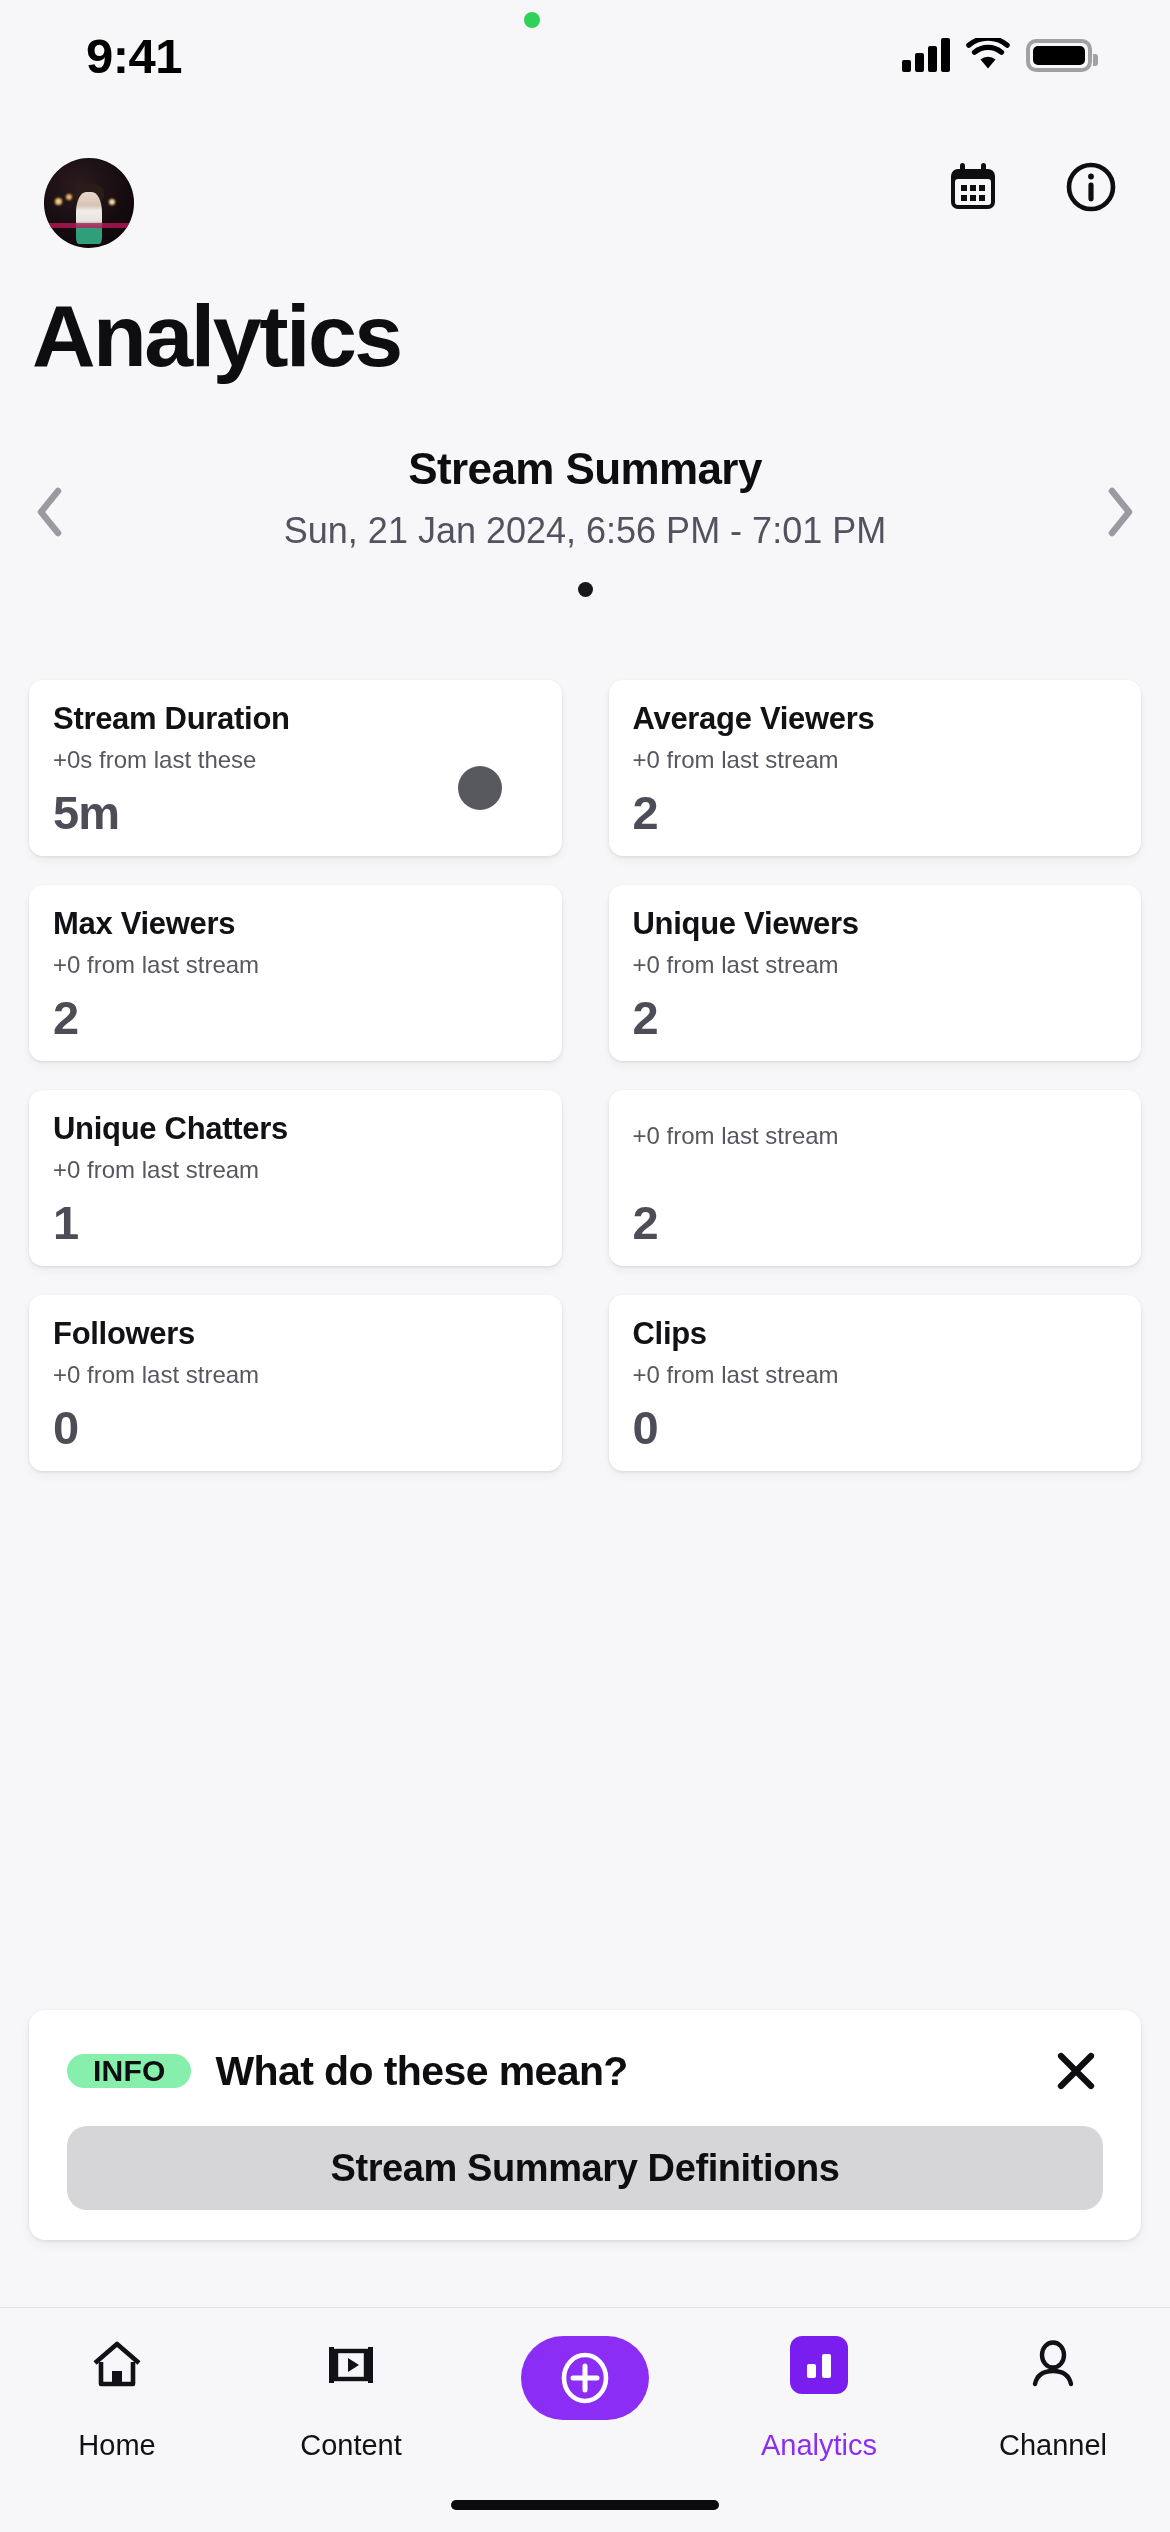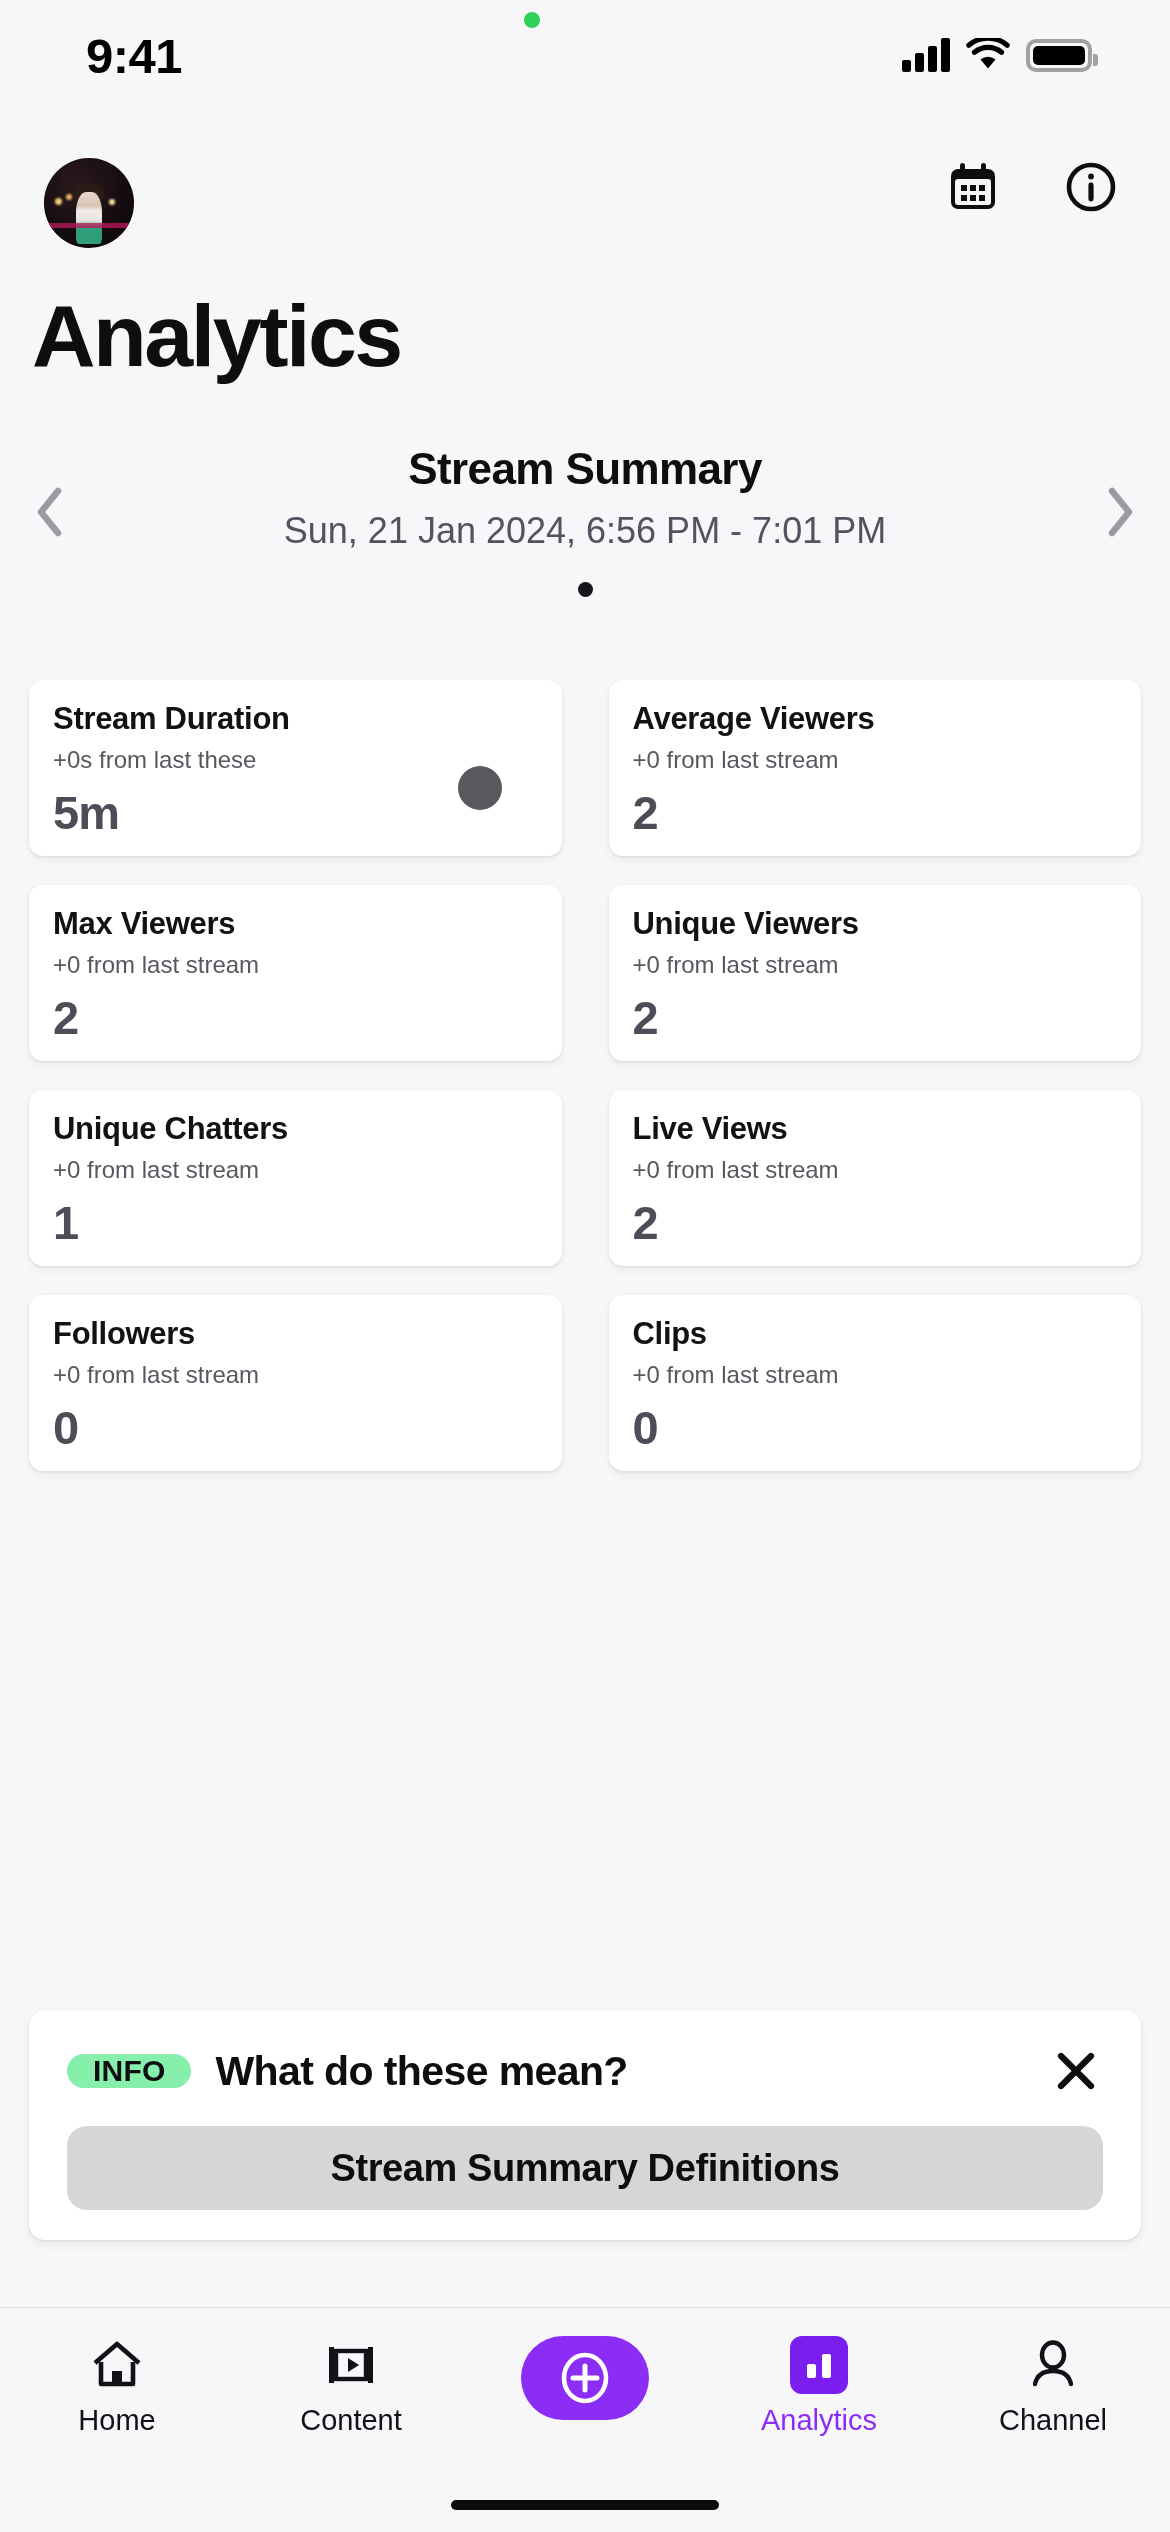--- a/index.html
+++ b/index.html
@@ -124,21 +124,21 @@
     font-size: 38px; font-weight: 700; color:#0e0e10; letter-spacing:-.4px;
     display:flex; align-items:center; justify-content:center; cursor:pointer;
   }
 
   
   .tabbar {
     position:absolute; left:0; bottom:0; width:1170px; height: 225px;
     background:#f7f6f9; border-top: 1px solid #e3e2e7;
     display:flex; align-items:flex-start; padding-top: 26px;
   }
-  .tab { flex:1; display:flex; flex-direction:column; align-items:center; gap: 8px; justify-content: space-between; }
+  .tab { flex:1; display:flex; flex-direction:column; align-items:center; gap: 33px; justify-content: space-between; }
   .tab .t-label { font-size: 29px; font-weight:400; color:#111116; }
   .tab.active .t-label { color:#8c2df5; font-weight:400; }
   .tab-ico { height: 62px; display:flex; align-items:center; justify-content:center; }
   .create-pill {
     width: 128px; height: 84px; border-radius: 42px; background:#8c2df5;
     display:flex; align-items:center; justify-content:center; margin-top: 2px;
   }
   .analytics-chip {
     width: 58px; height: 58px; border-radius: 12px; background:#7a1ef0;
     display:flex; align-items:flex-end; justify-content:center; gap:6px; padding-bottom: 16px;
@@ -254,21 +254,20 @@
       <div class="c-title">Unique Viewers</div>
       <div class="c-sub">+0 from last stream</div>
       <div class="c-val">2</div>
     </div>
     <div class="card">
       <div class="c-title">Unique Chatters</div>
       <div class="c-sub">+0 from last stream</div>
       <div class="c-val">1</div>
     </div>
     <div class="card">
-      <div class="c-title">Live Views</div>
       <div class="c-sub">+0 from last stream</div>
       <div class="c-val">2</div>
     </div>
     <div class="card">
       <div class="c-title">Followers</div>
       <div class="c-sub">+0 from last stream</div>
       <div class="c-val">0</div>
     </div>
     <div class="card">
       <div class="c-title">Clips</div>

